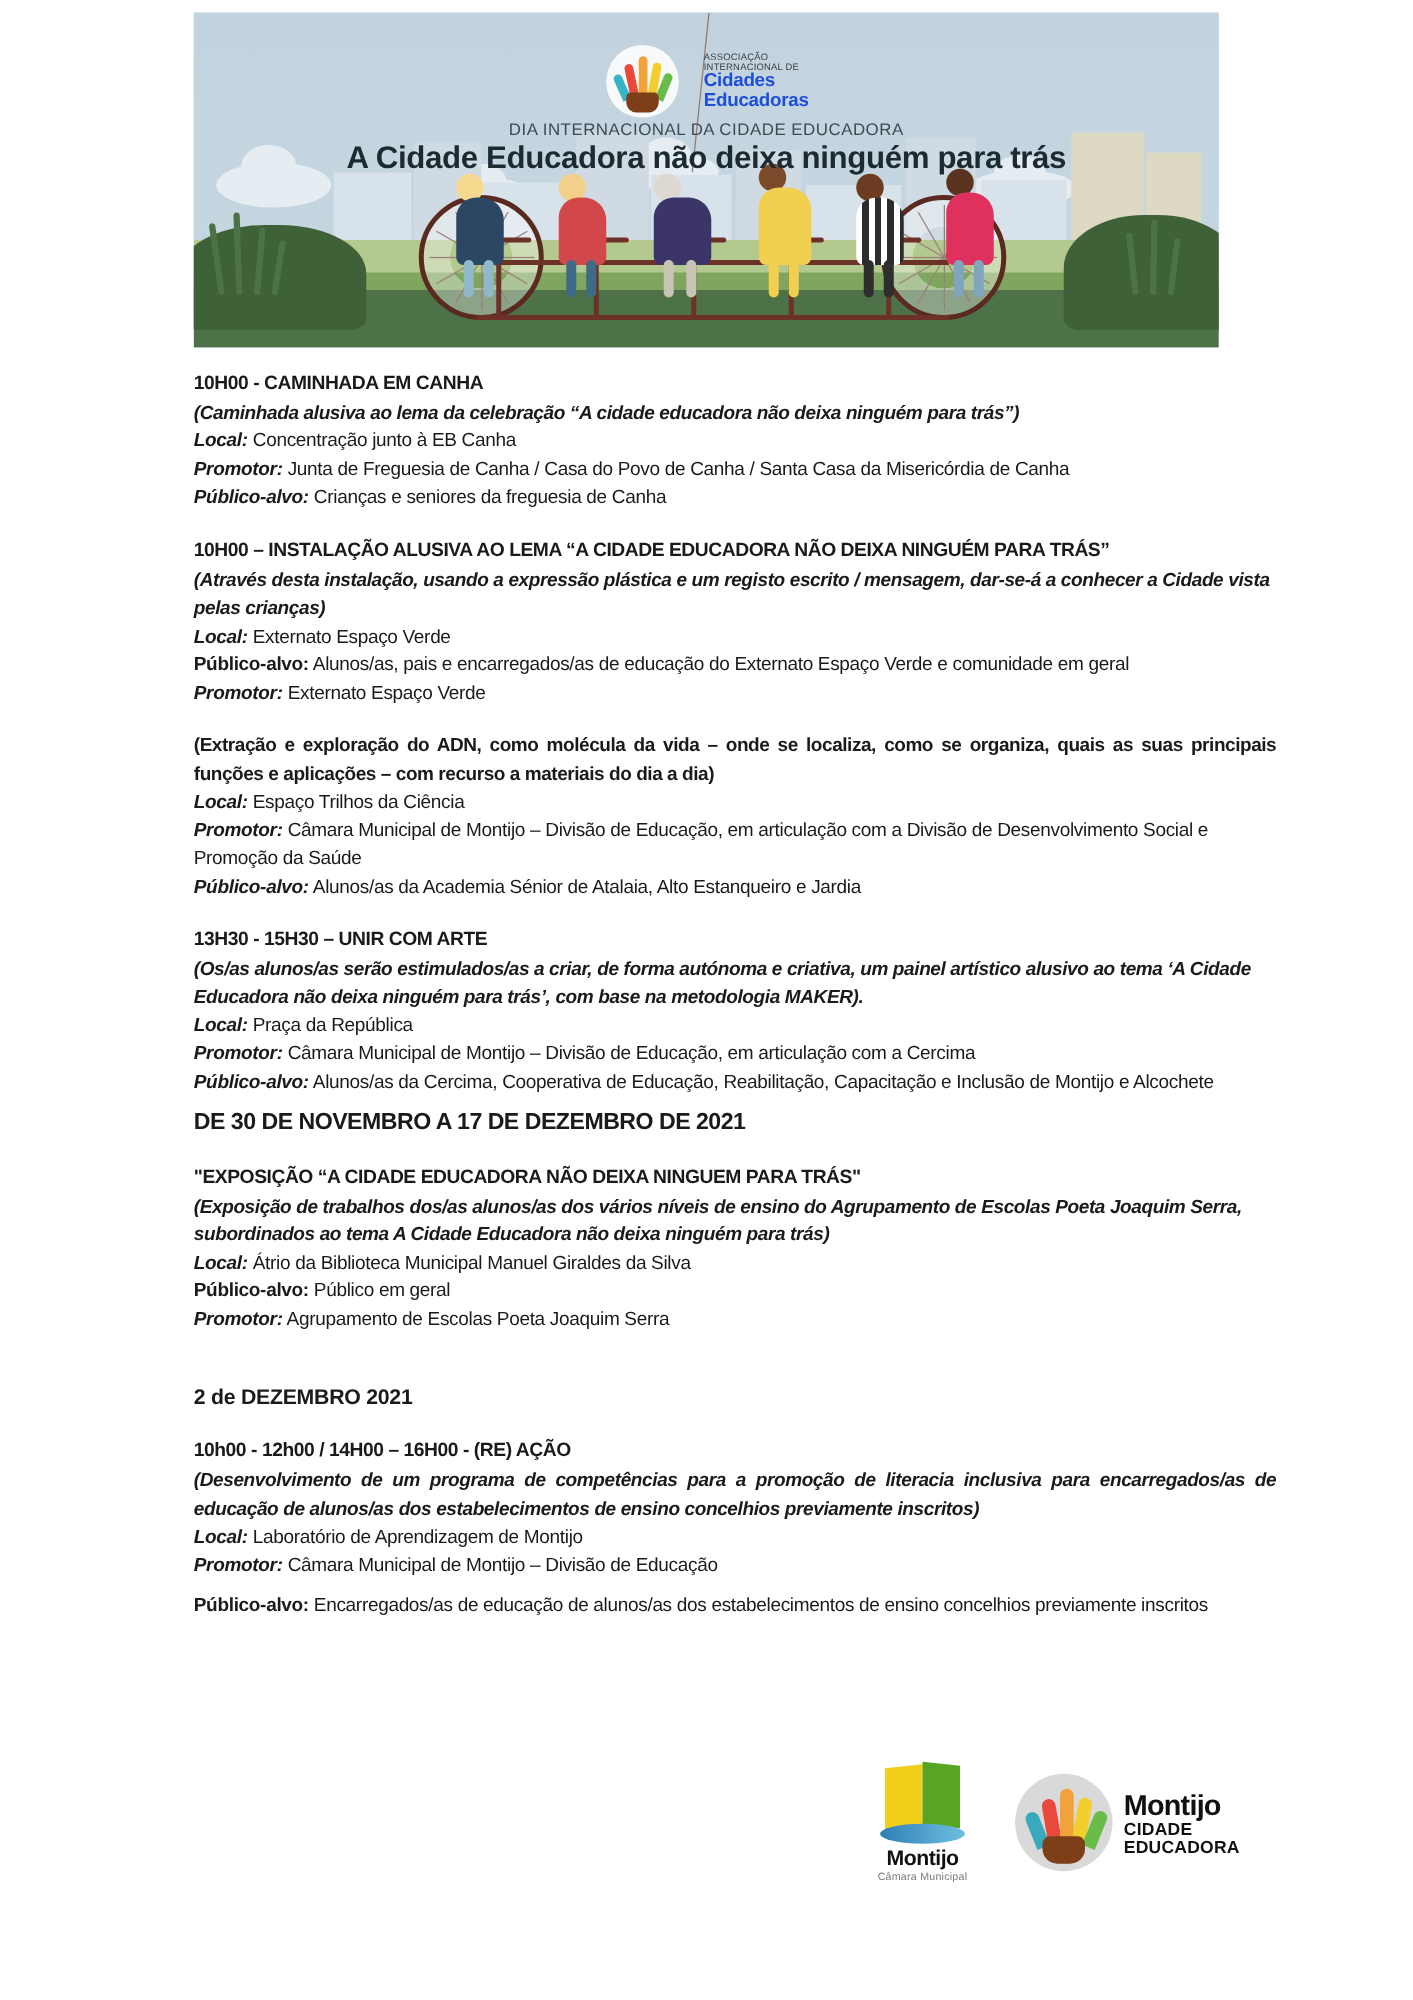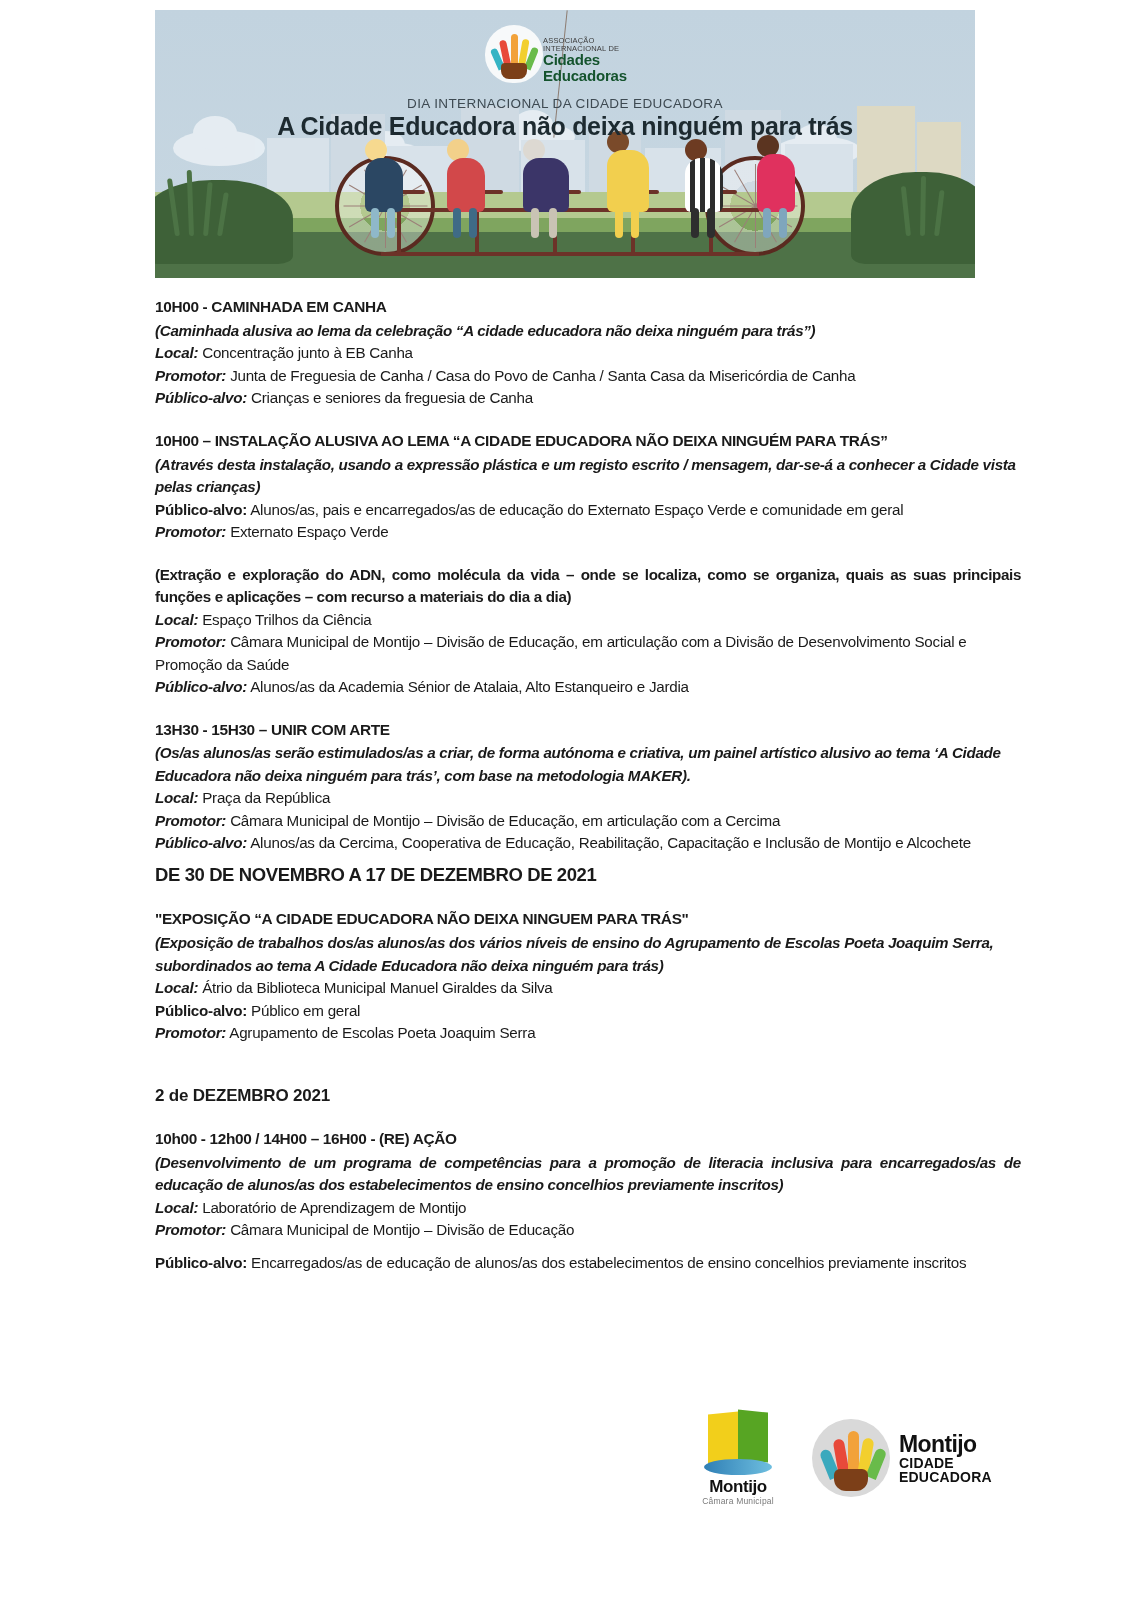--- a/index.html
+++ b/index.html
@@ -95,32 +95,32 @@
   .bar  { position: absolute; bottom: 62px; width: 38px; height: 4px; background: #6c3228; border-radius: 2px; }
 
   .rider { position: absolute; bottom: 44px; }
   .rider .head { width: 22px; height: 22px; border-radius: 50%; }
   .rider .body { width: 38px; height: 54px; border-radius: 16px 18px 6px 6px; margin-top: -3px; }
   .rider .leg  { position: absolute; bottom: -26px; width: 8px; height: 30px; border-radius: 4px; }
 
   .balloon-string { position: absolute; left: 405px; top: 0px; width: 1px; height: 128px; background: #8d7d72; transform: rotate(6deg); }
 
   .aice-logo {
-    position: absolute; left: 330px; top: 11px; width: 180px; height: 62px;
-    display: flex; align-items: flex-end; gap: 0;
+    position: absolute; left: 330px; top: 24px; width: 180px; height: 62px;
+    display: flex; align-items: center; gap: 20px;
   }
   .aice-mark {
     width: 58px; height: 58px; border-radius: 50% 50% 48% 48%;
     background: #f7f9fa; position: relative; overflow: hidden; flex: 0 0 auto;
   }
   .finger { position: absolute; bottom: 13px; width: 7px; border-radius: 4px 4px 0 0; }
   .palm { position: absolute; bottom: 4px; left: 16px; width: 26px; height: 16px; background: #7c3f18; border-radius: 4px 4px 8px 8px; }
   .aice-text { line-height: 1.02; }
   .aice-text .small { font-size: 7.5px; letter-spacing: .2px; color: #3b3b3b; display: block; font-family: "Liberation Sans", sans-serif; }
-  .aice-text .big { font-size: 15px; font-weight: 700; color: #14532d; display: block; letter-spacing: -.2px; }
+  .aice-text .big { font-size: 15px; font-weight: 700; color: #1d4ed8; display: block; letter-spacing: -.2px; }
 
   .banner-sub {
     position: absolute; left: 0; right: 0; top: 86px; text-align: center;
     font-size: 13.5px; color: #3e4a52; letter-spacing: .4px;
     font-family: "Liberation Sans", sans-serif;
   }
   .banner-title {
     position: absolute; left: 0; right: 0; top: 102px; text-align: center;
     font-size: 25px; font-weight: 700; color: #1d2a30; letter-spacing: -.3px;
   }
@@ -349,20 +349,21 @@
       <p><span class="lbl-i">Local:</span><span> Concentração junto à EB Canha</span></p>
       <p><span class="lbl-i">Promotor:</span><span> Junta de Freguesia de Canha / Casa do Povo de Canha / Santa Casa da Misericórdia de Canha</span></p>
       <p><span class="lbl-i">Público-alvo:</span><span>  Crianças e seniores da freguesia de Canha</span></p>
     </div>
 
     <div class="gap-sm"></div>
 
     <div class="block">
       <p class="evt-title">10H00 – INSTALAÇÃO ALUSIVA AO LEMA “A CIDADE EDUCADORA NÃO DEIXA NINGUÉM PARA TRÁS”</p>
       <p class="desc-i">(Através desta instalação, usando a expressão plástica e um registo escrito / mensagem, dar-se-á a conhecer a Cidade vista pelas crianças)</p>
+      <p><span class="lbl-i">Local:</span><span> Externato Espaço Verde</span></p>
       <p><span class="lbl-b">Público-alvo:</span><span> Alunos/as, pais e encarregados/as de educação do Externato Espaço Verde e comunidade em geral</span></p>
       <p><span class="lbl-i">Promotor:</span><span> Externato Espaço Verde</span></p>
     </div>
 
     <div class="gap-sm"></div>
 
     <div class="block">
       <p class="desc-b">(Extração e exploração do ADN, como molécula da vida – onde se localiza, como se organiza, quais as suas principais funções e aplicações – com recurso a materiais do dia a dia)</p>
       <p><span class="lbl-i">Local:</span><span> Espaço Trilhos da Ciência</span></p>
       <p><span class="lbl-i">Promotor:</span><span> Câmara Municipal de Montijo – Divisão de Educação, em articulação com a Divisão de Desenvolvimento Social e Promoção da Saúde</span></p>

